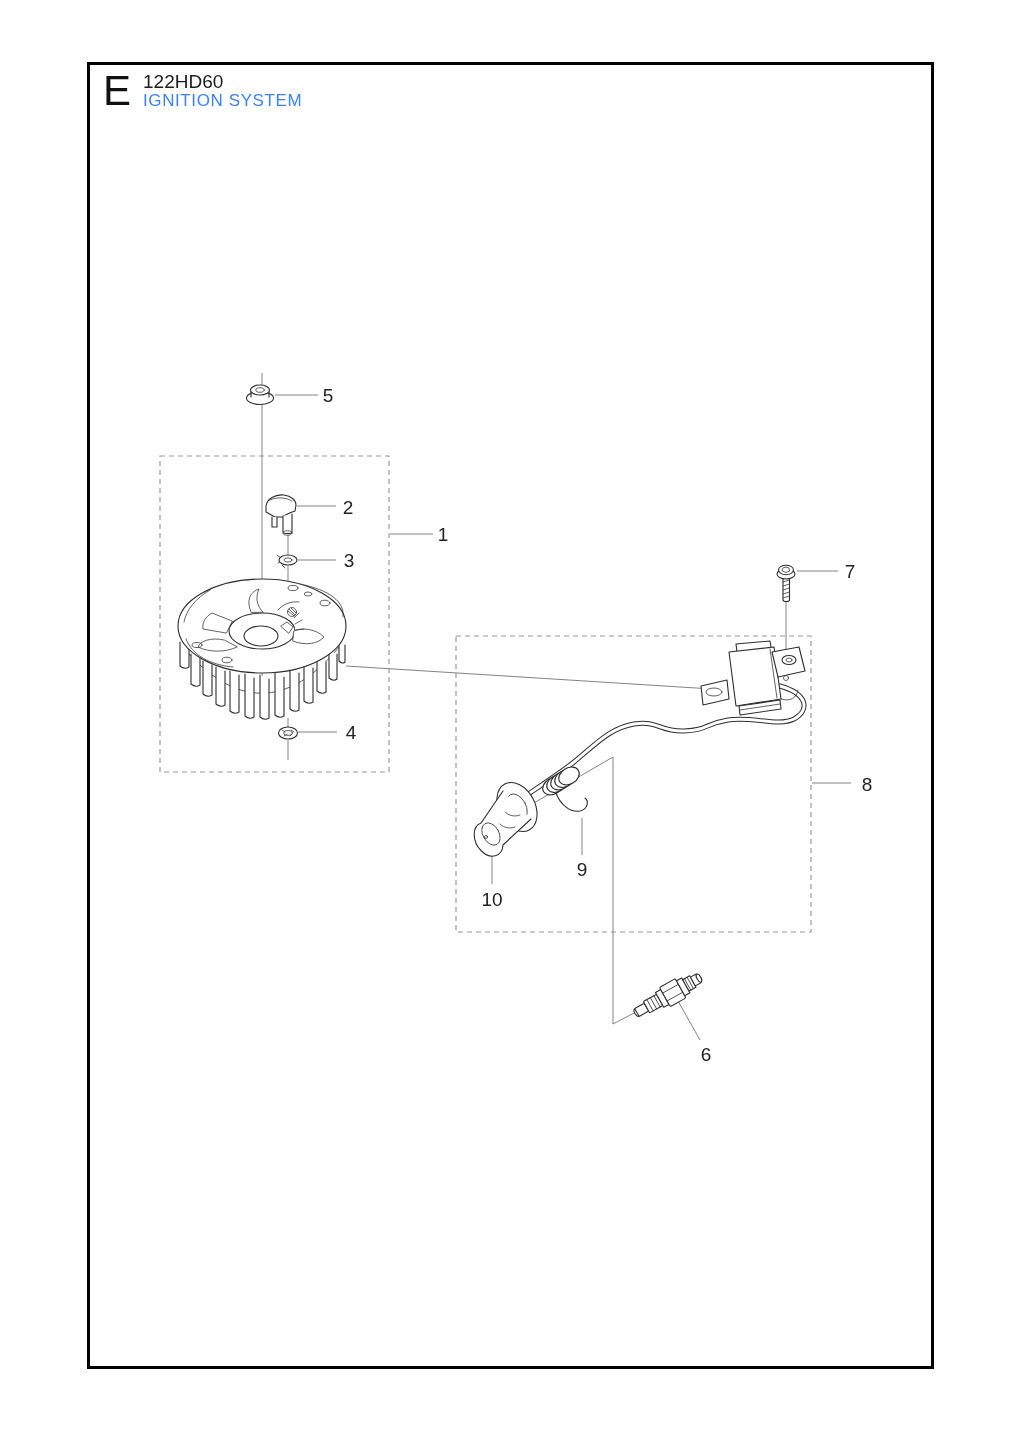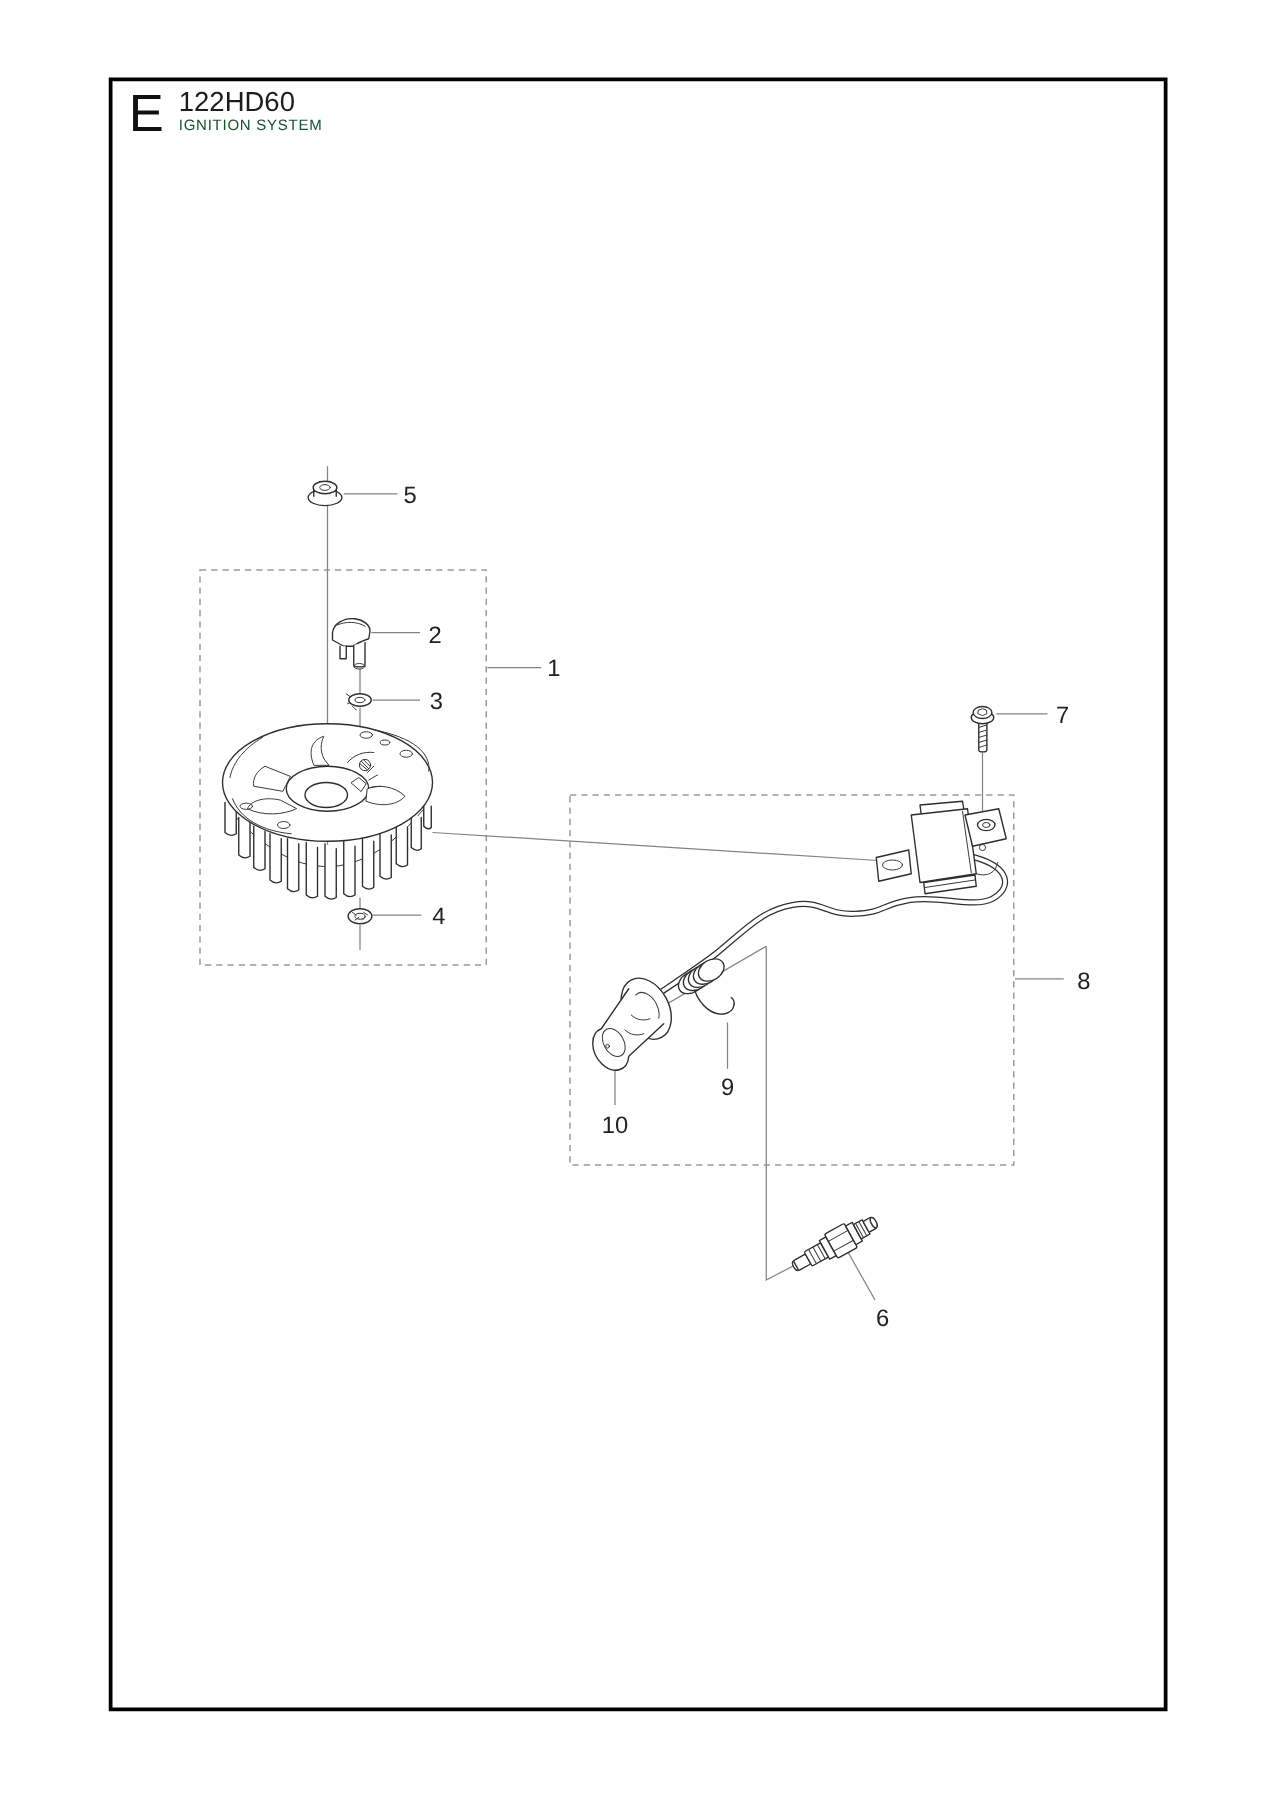--- a/index.html
+++ b/index.html
@@ -9,22 +9,22 @@
   }
   .frame{
     position:absolute;left:87px;top:62px;width:847px;height:1307px;
     border:3px solid #000000;box-sizing:border-box;
   }
   .header{position:absolute;left:103px;top:70px;display:flex;align-items:flex-start;}
   .section-letter{
     font-size:42px;line-height:42px;color:#111;font-weight:400;letter-spacing:0;
   }
   .header-text{margin-left:12px;padding-top:2px;}
-  .model{font-size:22px;line-height:19px;color:#1c1c1c;}
-  .title{font-size:12px;line-height:19px;color:#14532d;letter-spacing:0.6px;}
+  .model{font-size:19px;line-height:19px;color:#1c1c1c;}
+  .title{font-size:17px;line-height:19px;color:#3b82f6;letter-spacing:0.6px;}
   svg{position:absolute;left:0;top:0;}
   svg text{
     font-family:"Liberation Sans", sans-serif;font-size:19px;fill:#222222;
   }
   .ink{stroke:#2e2e2e;fill:none;stroke-width:1.1;stroke-linecap:round;stroke-linejoin:round;}
   .ink-thin{stroke:#3a3a3a;fill:none;stroke-width:0.8;stroke-linecap:round;stroke-linejoin:round;}
   .whitefill{fill:#ffffff;}
   .leader{stroke:#838383;stroke-width:1;fill:none;}
   .dashedbox{stroke:#9a9a9a;stroke-width:1.2;fill:none;stroke-dasharray:5 4;}
 </style>

